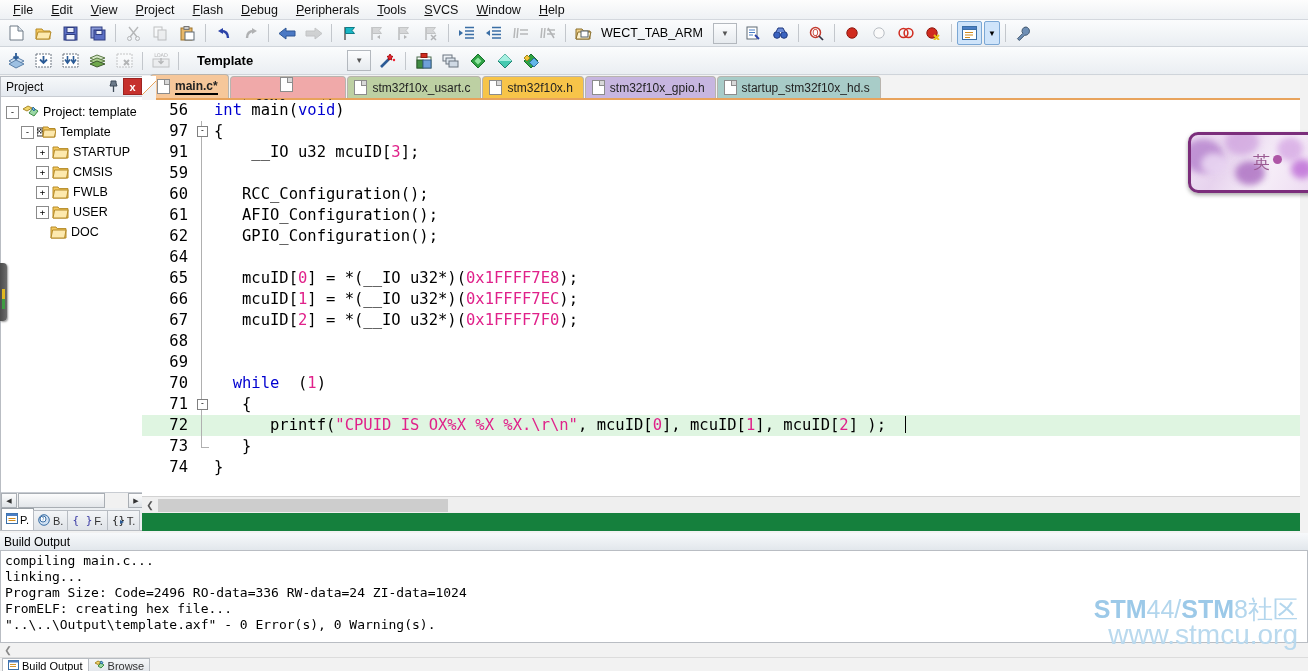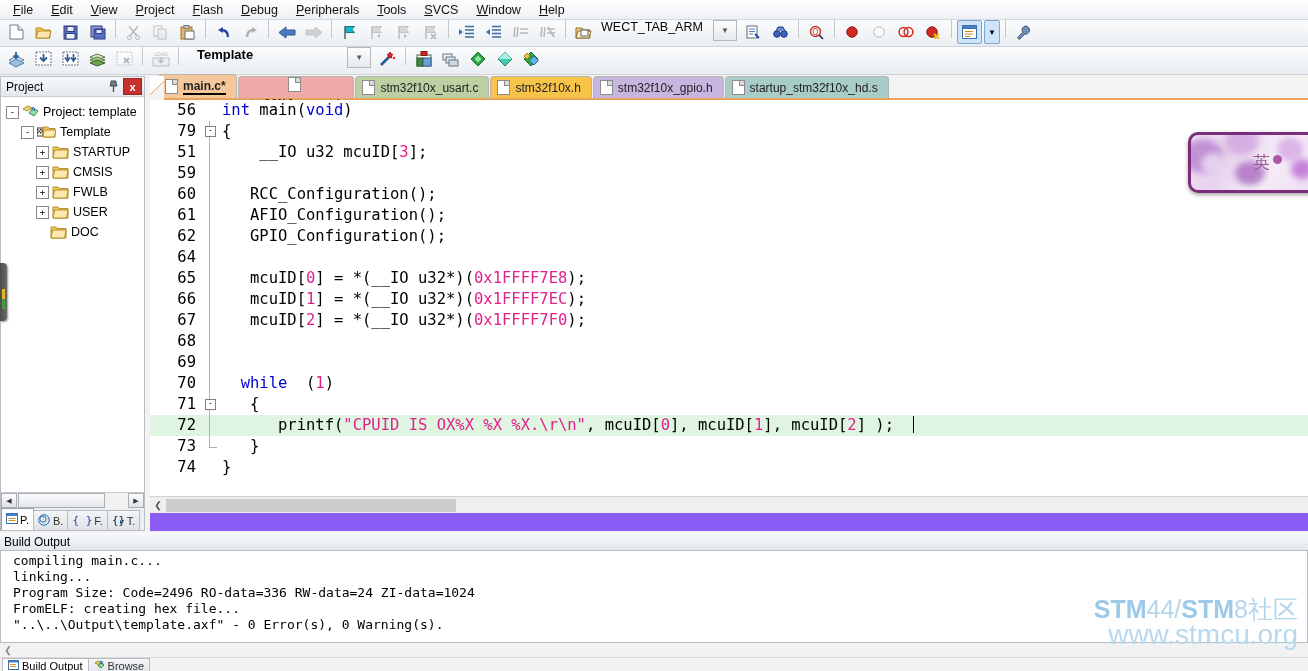--- a/index.html
+++ b/index.html
@@ -25,21 +25,21 @@
     padding: 2px 9px; font-size: 12.5px; color: #111; cursor: default;
     white-space: nowrap;
   }
   .menuitem u { text-decoration: underline; }
 
   
   .toolbar {
     position: absolute; left: 0; width: 1308px;
     background: linear-gradient(#fbfcfd, #eaeef2);
     border-bottom: 1px solid #cfd4da;
-    display: flex; align-items: flex-start; box-sizing: border-box;
+    display: flex; align-items: center; box-sizing: border-box;
   }
   .tb1 { top: 20px; height: 27px; padding-left: 3px; }
   .tb2 { top: 47px; height: 28px; padding-left: 3px; }
 
   .tbtn {
     width: 23px; height: 22px; margin: 0 1px;
     display: inline-flex; align-items: center; justify-content: center;
     border: 1px solid transparent; border-radius: 2px;
     cursor: default; position: relative;
   }
@@ -101,22 +101,22 @@
   .ptabs { height: 22px; display: flex; align-items: flex-end; background: #eceff2; }
   .ptab {
     height: 19px; display: flex; align-items: center; gap: 2px;
     padding: 0 4px; font-size: 11px; border: 1px solid #b7bcc2; border-bottom: none;
     background: linear-gradient(#f3f5f7,#dfe3e8); margin-right: -1px; color: #333;
   }
   .ptab.sel { background: #fff; height: 21px; border-color: #9aa0a6; color: #000; }
 
   
   .editor {
-    position: absolute; left: 150px; top: 76px; width: 1158px; height: 455px;
-    background: #8b5cf6; box-sizing: border-box;
+    position: absolute; left: 142px; top: 76px; width: 1158px; height: 455px;
+    background: #15803d; box-sizing: border-box;
   }
   .tabstrip {
     height: 24px; background: #f3f3f3; display: flex; align-items: flex-end;
     padding-left: 8px; box-sizing: border-box; position: relative;
     border-bottom: 2px solid #e8a35c;
   }
   .tabstrip:before{
     content:""; position:absolute; left:0; top:0; width:14px; height:24px;
     background: linear-gradient(135deg,#fff 48%, #e8a35c 50%, #f3f3f3 52%);
   }
@@ -176,21 +176,21 @@
     background: #fff; box-sizing: border-box;
   }
   .buildhead {
     height: 18px; background: linear-gradient(#f7f9fb, #e2e7ec);
     border-bottom: 1px solid #b9bdc3; display: flex; align-items: center;
     padding-left: 4px; font-size: 12px; box-sizing: border-box;
   }
   .buildbody {
     height: 92px; background: #fff; border: 1px solid #b9bdc3; border-top: none;
     font-family: "DejaVu Sans Mono", monospace; font-size: 13px; line-height: 16px;
-    padding: 2px 12px; box-sizing: border-box; overflow: hidden; position: relative;
+    padding: 2px 4px; box-sizing: border-box; overflow: hidden; position: relative;
   }
 
   .bottombar { position: absolute; left: 0; top: 643px; width: 1308px; height: 28px; background: #f2f2f2; }
   .bscroll { height: 14px; display: flex; align-items: center; border-bottom: 1px solid #dcdcdc; }
   .btabs { height: 14px; display: flex; align-items: flex-start; padding-left: 2px; }
   .btab {
     height: 14px; display: flex; align-items: center; gap: 3px; padding: 0 5px;
     font-size: 11px; border: 1px solid #b7bcc2; border-bottom: none; color: #333;
     background: linear-gradient(#f4f6f8,#e1e5ea); margin-right: -1px;
   }
@@ -690,22 +690,22 @@
           <span class="lbl">stm32f10x_gpio.h</span>
         </div>
         <div class="etab" style="background: rgb(168, 204, 200);">
           <span class="fileglyph"></span>
           <span class="lbl">startup_stm32f10x_hd.s</span>
         </div>
       </div>
     <div class="codewrap">
       <div class="codearea" id="code">
           <div class="cline"><span class="lnum">56</span><span class="foldcol"></span><span class="ctext"><span class="kw">int </span><span class="pun">main(</span><span class="kw">void</span><span class="pun">)</span></span></div>
-          <div class="cline"><span class="lnum">79</span><span class="foldcol"><span class="foldline"></span><span class="foldbox">-</span></span><span class="ctext"><span class="pun">{</span></span></div>
-          <div class="cline"><span class="lnum">51</span><span class="foldcol"><span class="foldline"></span></span><span class="ctext"><span class="pun">    __IO u32 mcuID[</span><span class="num">3</span><span class="pun">];</span></span></div>
+          <div class="cline"><span class="lnum">97</span><span class="foldcol"><span class="foldline"></span><span class="foldbox">-</span></span><span class="ctext"><span class="pun">{</span></span></div>
+          <div class="cline"><span class="lnum">91</span><span class="foldcol"><span class="foldline"></span></span><span class="ctext"><span class="pun">    __IO u32 mcuID[</span><span class="num">3</span><span class="pun">];</span></span></div>
           <div class="cline"><span class="lnum">59</span><span class="foldcol"><span class="foldline"></span></span><span class="ctext"><span class="pun"></span></span></div>
           <div class="cline"><span class="lnum">60</span><span class="foldcol"><span class="foldline"></span></span><span class="ctext"><span class="pun">   RCC_Configuration();</span></span></div>
           <div class="cline"><span class="lnum">61</span><span class="foldcol"><span class="foldline"></span></span><span class="ctext"><span class="pun">   AFIO_Configuration();</span></span></div>
           <div class="cline"><span class="lnum">62</span><span class="foldcol"><span class="foldline"></span></span><span class="ctext"><span class="pun">   GPIO_Configuration();</span></span></div>
           <div class="cline"><span class="lnum">64</span><span class="foldcol"><span class="foldline"></span></span><span class="ctext"><span class="pun"></span></span></div>
           <div class="cline"><span class="lnum">65</span><span class="foldcol"><span class="foldline"></span></span><span class="ctext"><span class="pun">   mcuID[</span><span class="num">0</span><span class="pun">] = *(__IO u32*)(</span><span class="num">0x1FFFF7E8</span><span class="pun">);</span></span></div>
           <div class="cline"><span class="lnum">66</span><span class="foldcol"><span class="foldline"></span></span><span class="ctext"><span class="pun">   mcuID[</span><span class="num">1</span><span class="pun">] = *(__IO u32*)(</span><span class="num">0x1FFFF7EC</span><span class="pun">);</span></span></div>
           <div class="cline"><span class="lnum">67</span><span class="foldcol"><span class="foldline"></span></span><span class="ctext"><span class="pun">   mcuID[</span><span class="num">2</span><span class="pun">] = *(__IO u32*)(</span><span class="num">0x1FFFF7F0</span><span class="pun">);</span></span></div>
           <div class="cline"><span class="lnum">68</span><span class="foldcol"><span class="foldline"></span></span><span class="ctext"><span class="pun"></span></span></div>
           <div class="cline"><span class="lnum">69</span><span class="foldcol"><span class="foldline"></span></span><span class="ctext"><span class="pun"></span></span></div>

